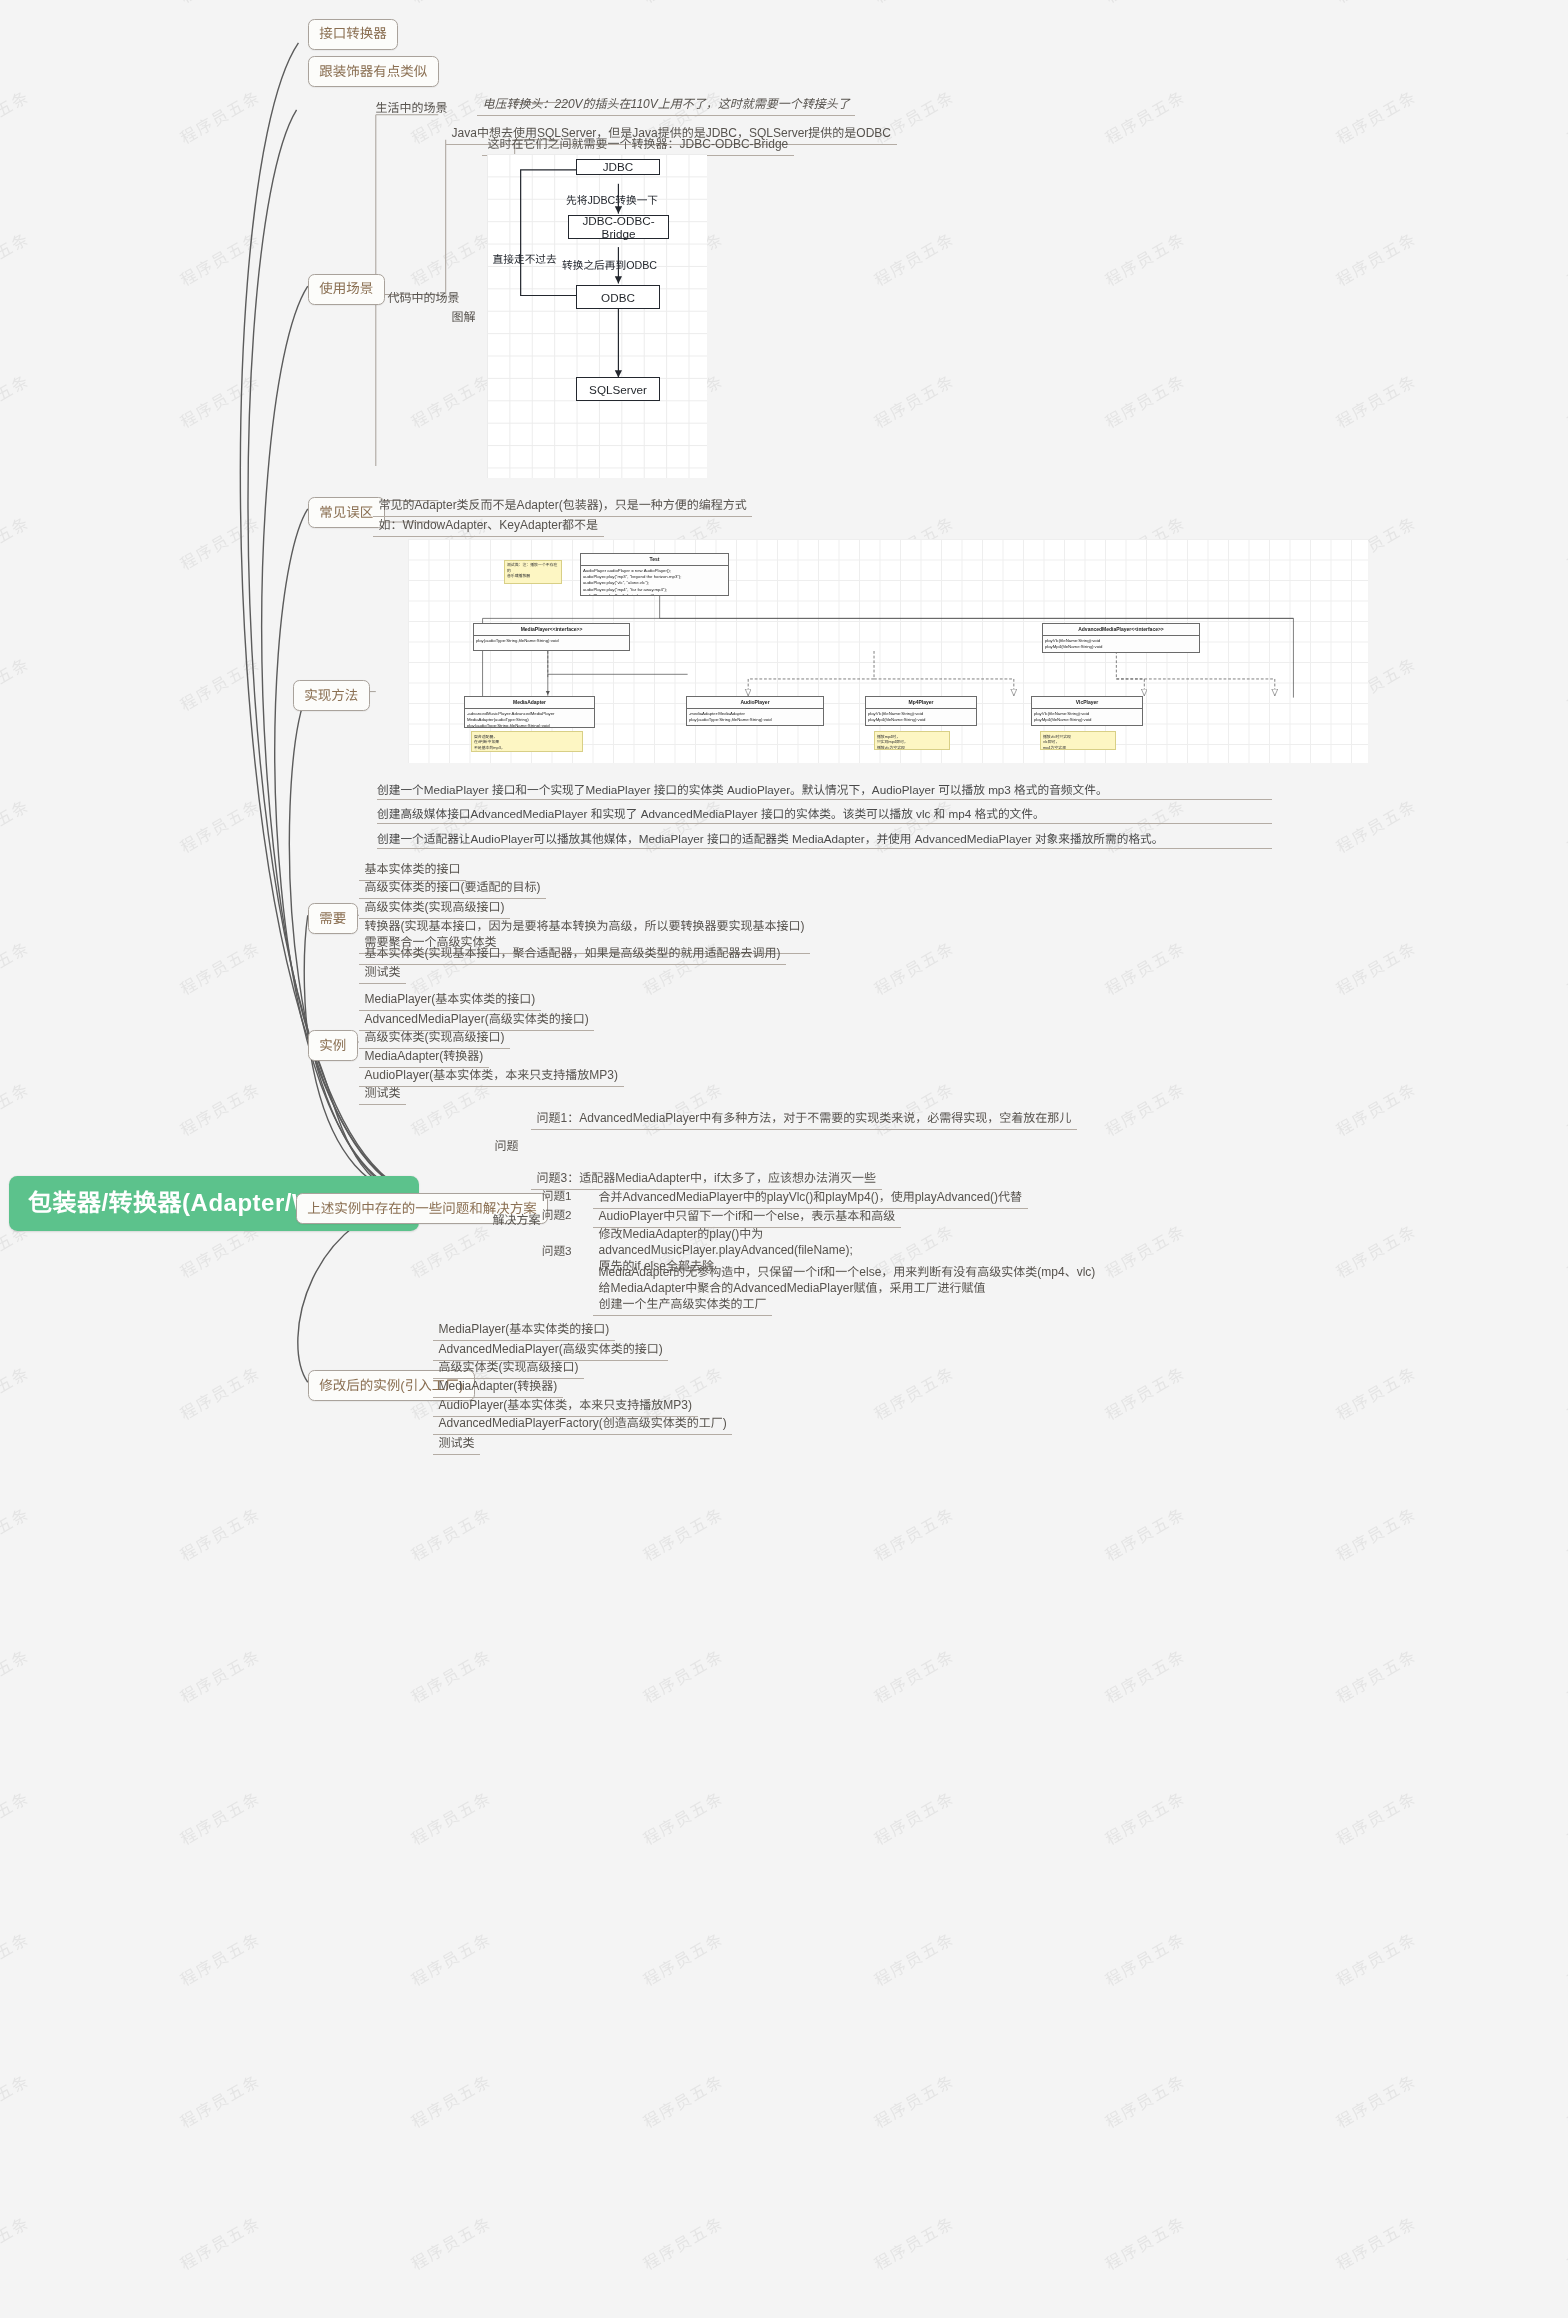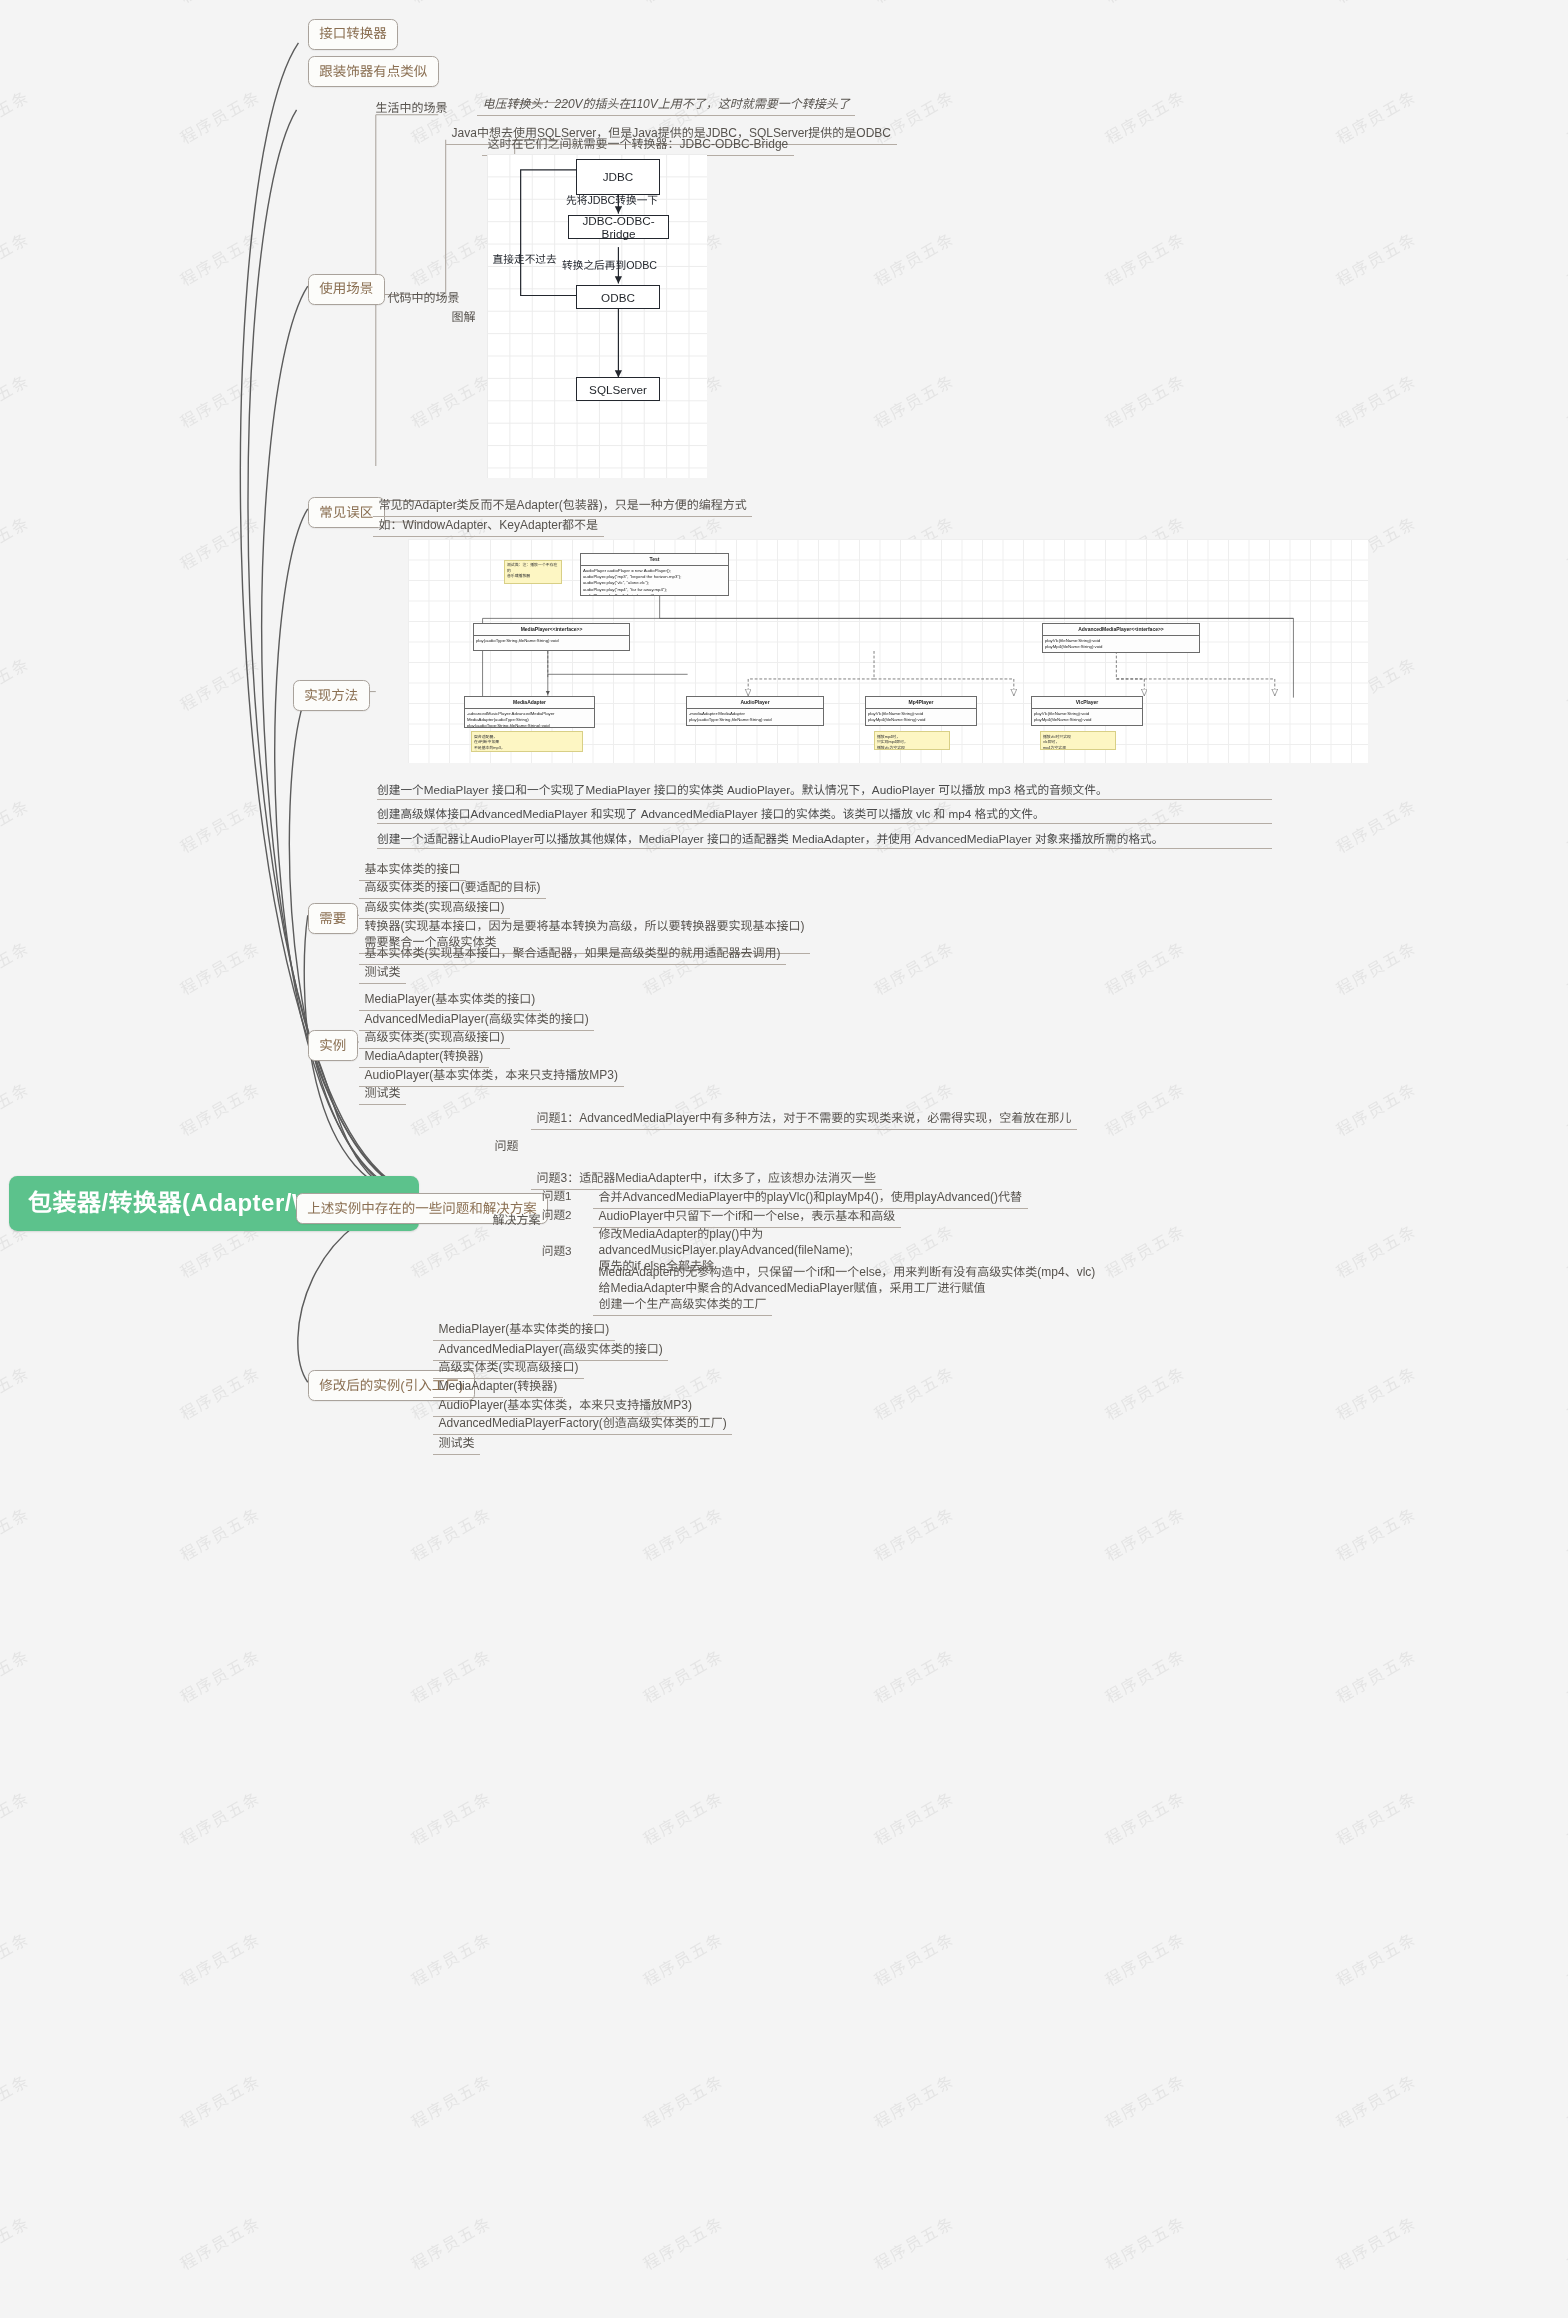--- a/index.html
+++ b/index.html
@@ -365,21 +365,21 @@
         </marker>
       </defs>
       <g stroke="#23272e" stroke-width="1.3" fill="none">
         <path d="M141,32 L141,64" marker-end="url(#ar)"></path>
         <path d="M141,100 L141,139" marker-end="url(#ar)"></path>
         <path d="M141,161 L141,240" marker-end="url(#ar)"></path>
         <path d="M106,17 L36,17 L36,152 L125,152" marker-end="url(#ar)"></path>
       </g>
     </svg>
 
-    <div class="fbox" style="left:89px; top:4.7px; width:84px; height:36px;">JDBC</div>
+    <div class="fbox" style="left:89px; top:4.7px; width:84px; height:16px;">JDBC</div>
     <div class="fbox" style="left:81px; top:61px; width:101px; height:24px;">JDBC-ODBC-Bridge</div>
     <div class="fbox" style="left:89px; top:131px; width:84px; height:24px;">ODBC</div>
     <div class="fbox" style="left:89px; top:223px; width:84px; height:24px;">SQLServer</div>
 
     <div class="flabel" style="left:79px; top:38px;">先将JDBC转换一下</div>
     <div class="flabel" style="left:75px; top:103px;">转换之后再到ODBC</div>
     <div class="flabel" style="left:5.6px; top:97px;">直接走不过去</div>
   </div>
 
   <div class="node lvl2 uline" style="left:373px; top:494px;">常见的Adapter类反而不是Adapter(包装器)，只是一种方便的编程方式</div>

